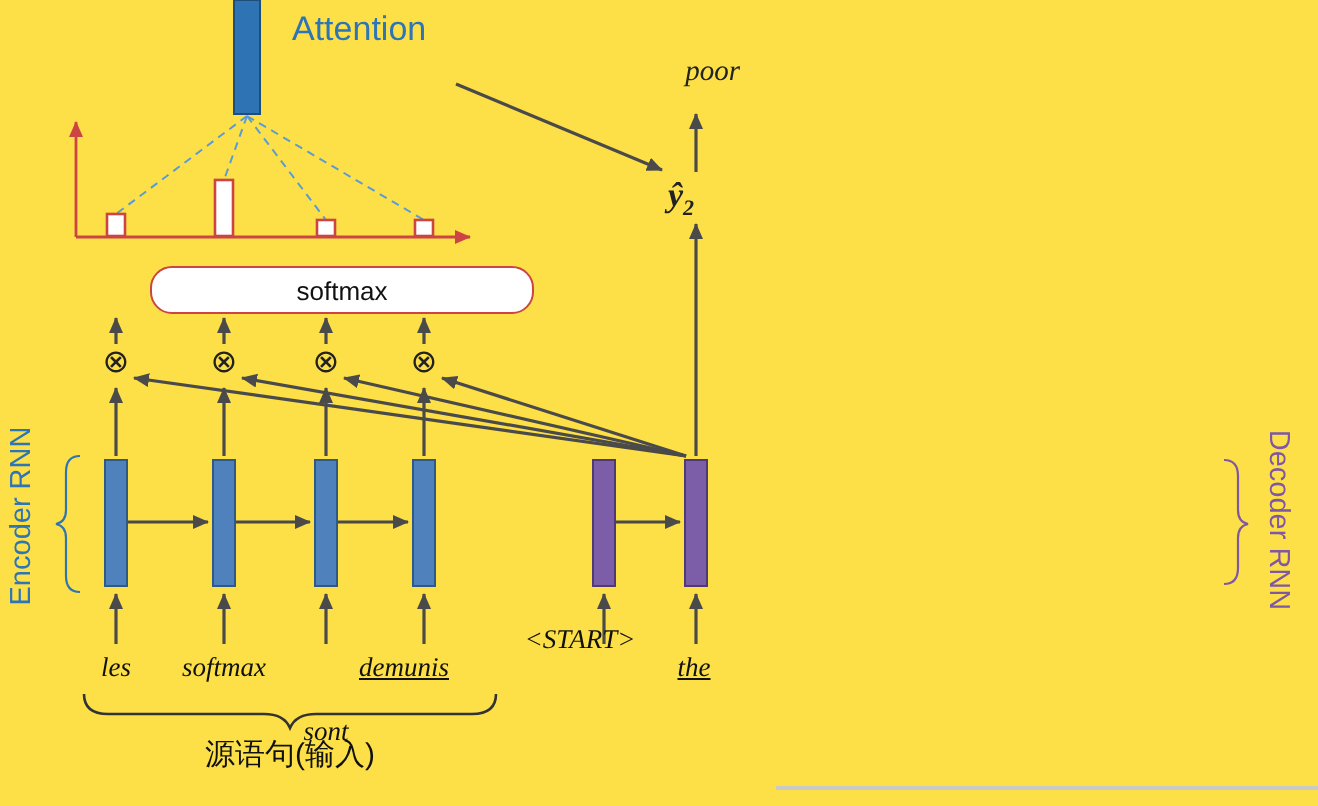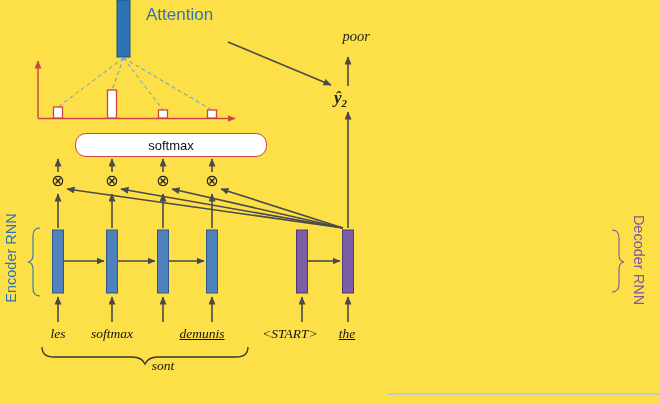--- a/index.html
+++ b/index.html
@@ -144,21 +144,22 @@
 
   <div class="lbl otimes" style="left:49px;top:171px;">⊗</div>
   <div class="lbl otimes" style="left:103px;top:171px;">⊗</div>
   <div class="lbl otimes" style="left:154px;top:171px;">⊗</div>
   <div class="lbl otimes" style="left:203px;top:171px;">⊗</div>
 
   <div class="lbl word" style="left:38px;top:326px;width:40px;">les</div>
   <div class="lbl word" style="left:82px;top:326px;width:60px;">softmax</div>
   <div class="lbl word" style="left:143px;top:326px;width:40px;margin-top:32px;">sont</div>
   <div class="lbl word" style="left:170px;top:326px;width:64px;text-decoration:underline;">demunis</div>
-  <div class="lbl word" style="left:258px;top:326px;width:64px;">&lt;START&gt;</div>
+  <div class="lbl word" style="left:258px;top:312px;width:64px;">&lt;START&gt;</div>
   <div class="lbl word" style="left:327px;top:326px;width:40px;text-decoration:underline;">the</div>
 
+  <div class="lbl caption" style="left:75px;top:368px;width:140px;">源语句(输入)</div>
 
   <div class="vlabel enc-vlabel">Encoder RNN</div>
   <div class="vlabel dec-vlabel">Decoder RNN</div>
 
   <div class="divider"></div>
 </div>
 
 </body></html>

